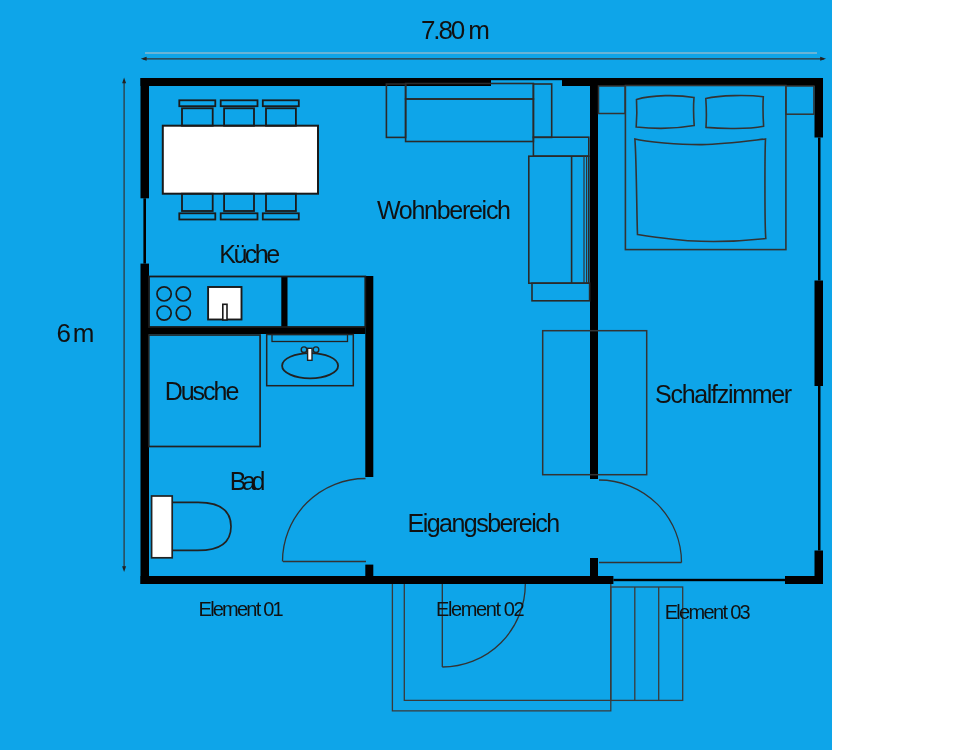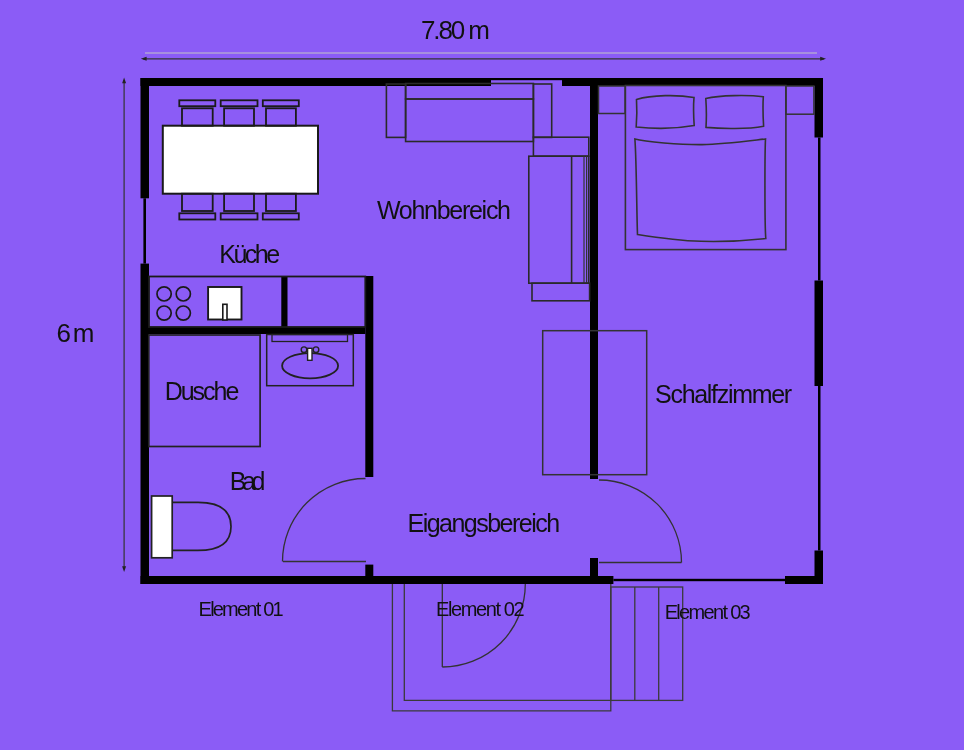--- a/index.html
+++ b/index.html
@@ -1,16 +1,16 @@
 <!DOCTYPE html>
 <html><head>
 <meta charset="utf-8">
 <style>
   html,body{margin:0;padding:0;background:#ffffff;}
-  .page{position:relative;width:964px;height:750px;background:#8b5cf6;overflow:hidden;
+  .page{position:relative;width:832px;height:750px;background:#0ea5e9;overflow:hidden;
         font-family:"Liberation Sans", sans-serif;}
   svg text{font-family:"Liberation Sans", sans-serif;fill:#111;}
 </style>
 </head>
 <body>
 <div class="page">
 <svg width="964" height="750" viewBox="0 0 964 750" xmlns="http://www.w3.org/2000/svg">
 
 <line x1="145" y1="53" x2="817" y2="53" stroke="#c4c4c4" stroke-width="1.1"></line>
 

